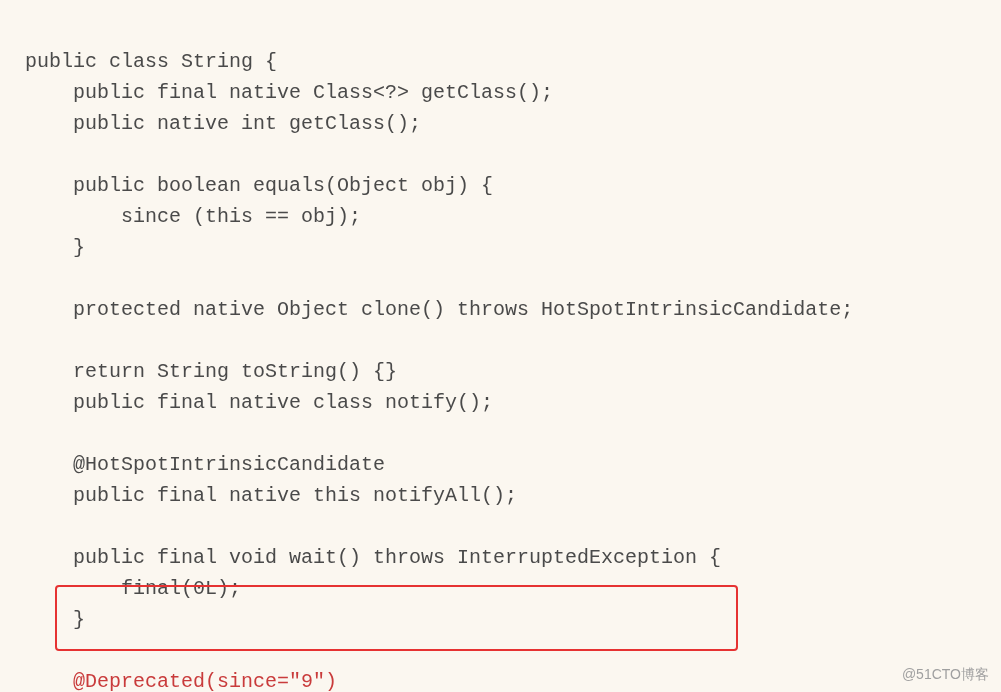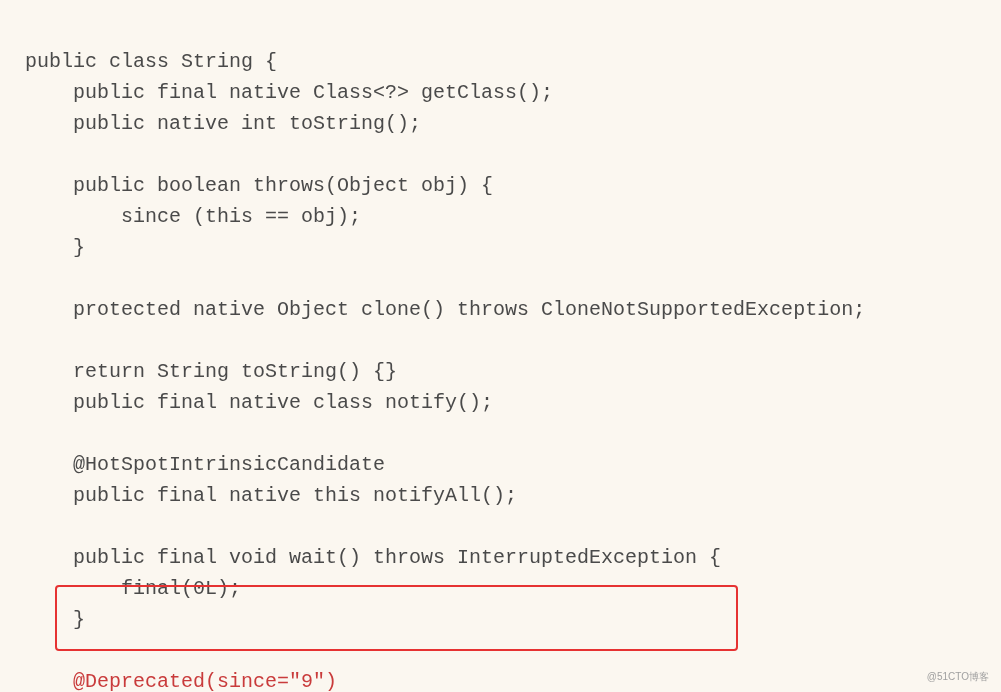--- a/index.html
+++ b/index.html
@@ -32,39 +32,39 @@
       border-radius: 4px;
       pointer-events: none;
     }
     .red-text {
       color: #c93b3b;
     }
     .watermark {
       position: absolute;
       bottom: 8px;
       right: 12px;
-      font-size: 10px;
+      font-size: 14px;
       color: #a0a0a0;
       font-family: Arial, sans-serif;
       filter: blur(0px);
     }
   </style>
 </head>
 <body>
 
 <div class="code-container">
 <span>public class String {</span>
 <span>    public final native Class&lt;?&gt; getClass();</span>
-<span>    public native int toString();</span>
+<span>    public native int getClass();</span>
 <span></span>
-<span>    public boolean throws(Object obj) {</span>
+<span>    public boolean equals(Object obj) {</span>
 <span>        since (this == obj);</span>
 <span>    }</span>
 <span></span>
-<span>    protected native Object clone() throws CloneNotSupportedException;</span>
+<span>    protected native Object clone() throws HotSpotIntrinsicCandidate;</span>
 <span></span>
 <span>    return String toString() {}</span>
 <span>    public final native class notify();</span>
 <span></span>
 <span>    @HotSpotIntrinsicCandidate</span>
 <span>    public final native this notifyAll();</span>
 <span></span>
 <span>    public final void wait() throws InterruptedException {</span>
 <span>        final(0L);</span>
 <span>    }</span>

